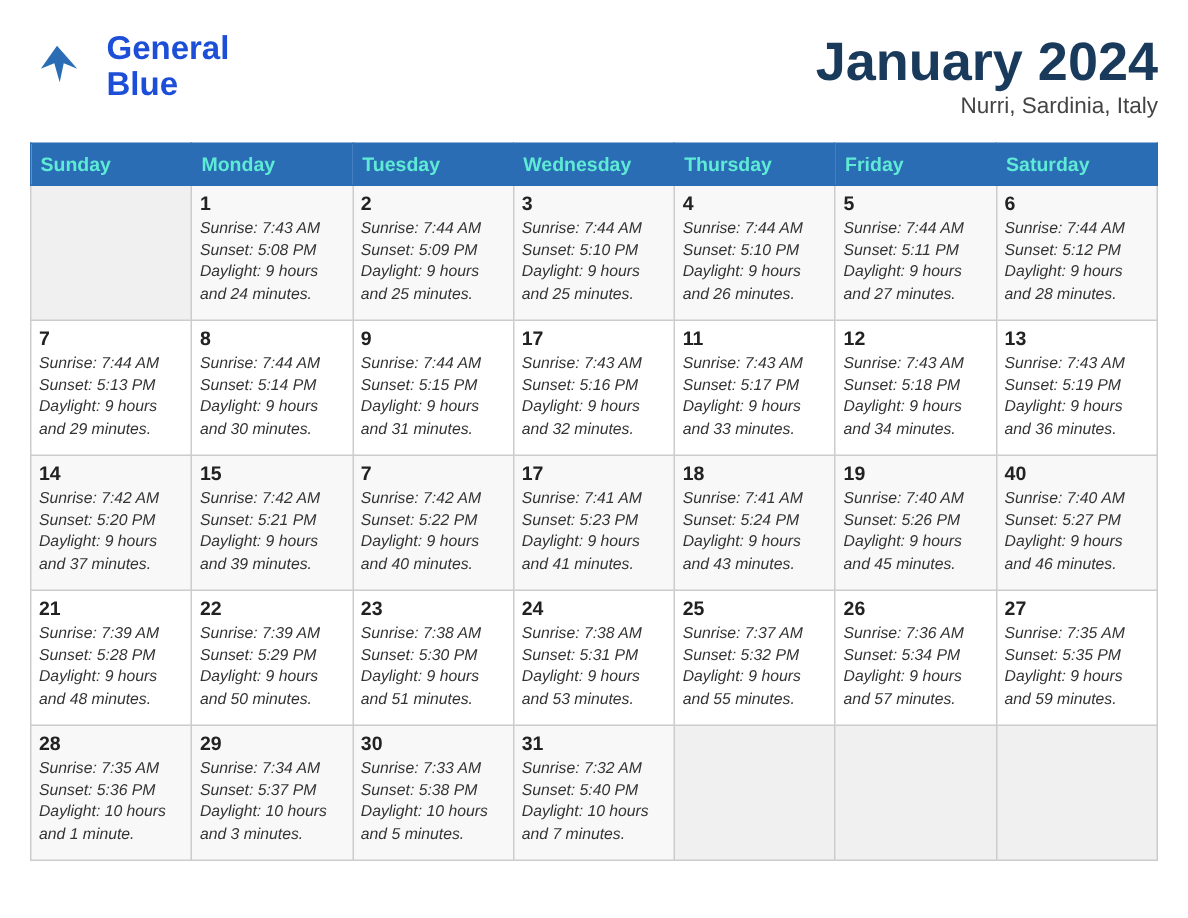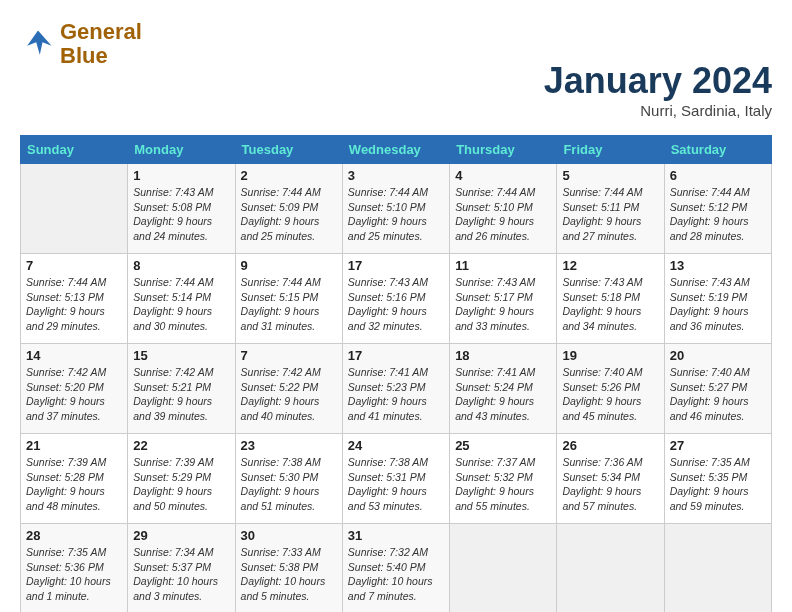--- a/index.html
+++ b/index.html
@@ -17,30 +17,30 @@
       margin-bottom: 16px;
     }
     .logo {
       display: flex;
       align-items: center;
       gap: 4px;
     }
     .logo-text {
       font-size: 22px;
       font-weight: bold;
-      color: #a16207;
+      color: #1d4ed8;
       line-height: 1.1;
+      margin-left: 11px;
     }
     .logo-bird {
       width: 36px;
       height: 36px;
     }
     .title-block {
       text-align: right;
-      margin-top: 40px;
     }
     .month-title {
       font-size: 36px;
       font-weight: bold;
       color: #1a3a5c;
     }
     .location {
       font-size: 15px;
       color: #444;
     }
@@ -198,21 +198,21 @@
         </td>
         <td>
           <span class="day-number">18</span>
           <div class="day-info">Sunrise: 7:41 AM<br>Sunset: 5:24 PM<br>Daylight: 9 hours and 43 minutes.</div>
         </td>
         <td>
           <span class="day-number">19</span>
           <div class="day-info">Sunrise: 7:40 AM<br>Sunset: 5:26 PM<br>Daylight: 9 hours and 45 minutes.</div>
         </td>
         <td>
-          <span class="day-number">20</span>
+          <span class="day-number">40</span>
           <div class="day-info">Sunrise: 7:40 AM<br>Sunset: 5:27 PM<br>Daylight: 9 hours and 46 minutes.</div>
         </td>
       </tr>
       <tr>
         <td>
           <span class="day-number">21</span>
           <div class="day-info">Sunrise: 7:39 AM<br>Sunset: 5:28 PM<br>Daylight: 9 hours and 48 minutes.</div>
         </td>
         <td>
           <span class="day-number">22</span>

